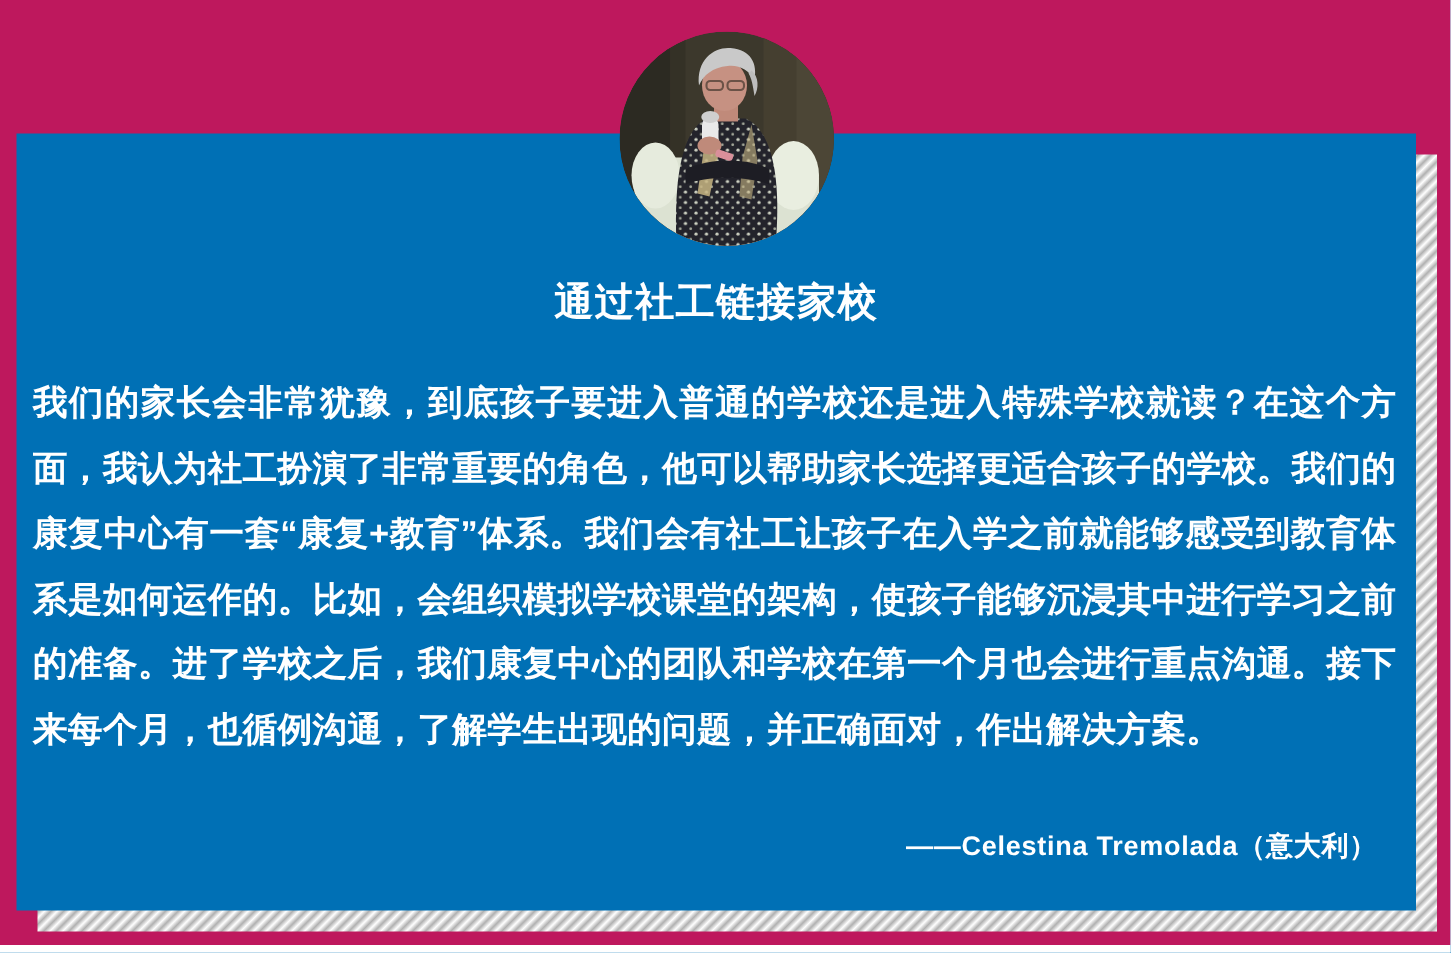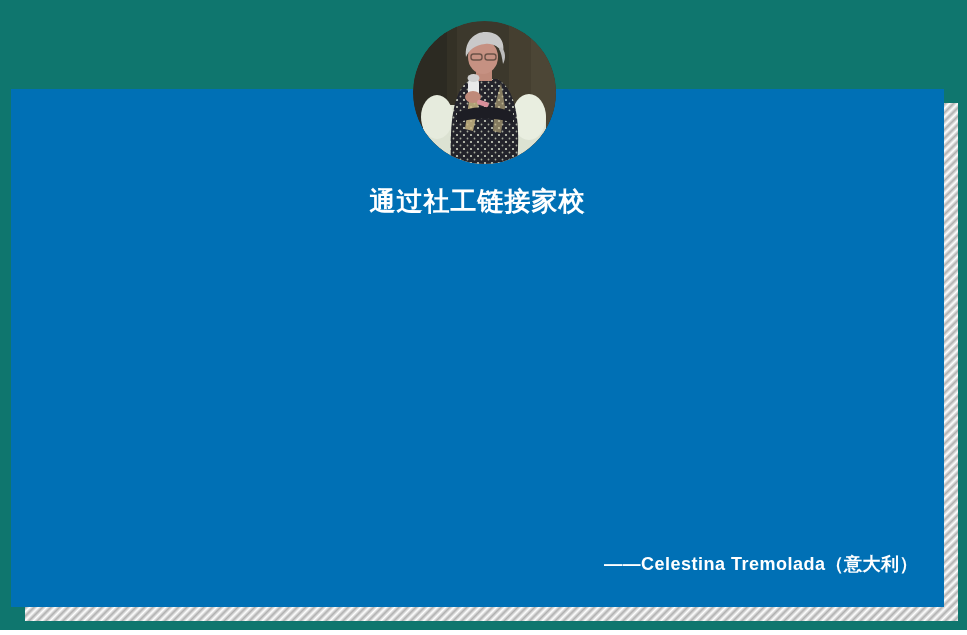--- a/index.html
+++ b/index.html
@@ -11,21 +11,21 @@
   html, body { background: #ffffff; }
   body {
     font-family: "Liberation Sans", "DejaVu Sans", sans-serif;
     width: 967px; height: 635px;
     position: relative;
     overflow: hidden;
   }
   .stage {
     position: relative;
     width: 967px; height: 630px;
-    background: #0f766e;
+    background: #be185d;
   }
   
   .striped-shadow {
     position: absolute;
     left: 25px; top: 103px;
     width: 933px; height: 518px;
     background: repeating-linear-gradient(
       135deg,
       #ffffff 0px,
       var(--stripe-gray) 3px,
@@ -79,20 +79,21 @@
 </head>
 <body>
 
 <div class="stage">
 
   <div class="striped-shadow"></div>
 
   <div class="quote-panel">
     <div class="quote-title">通过社工链接家校</div>
 
+    <div class="quote-body">我们的家长会非常犹豫，到底孩子要进入普通的学校还是进入特殊学校就读？在这个方面，我认为社工扮演了非常重要的角色，他可以帮助家长选择更适合孩子的学校。我们的康复中心有一套“康复+教育”体系。我们会有社工让孩子在入学之前就能够感受到教育体系是如何运作的。比如，会组织模拟学校课堂的架构，使孩子能够沉浸其中进行学习之前的准备。进了学校之后，我们康复中心的团队和学校在第一个月也会进行重点沟通。接下来每个月，也循例沟通，了解学生出现的问题，并正确面对，作出解决方案。</div>
 
     <div class="quote-attribution">——Celestina Tremolada（意大利）</div>
   </div>
 
   <div class="avatar">
 
     <svg viewBox="0 0 143 143" xmlns="http://www.w3.org/2000/svg">
       <defs>
         <clipPath id="circleClip">
             <circle cx="71.5" cy="71.5" r="71.5"></circle>

